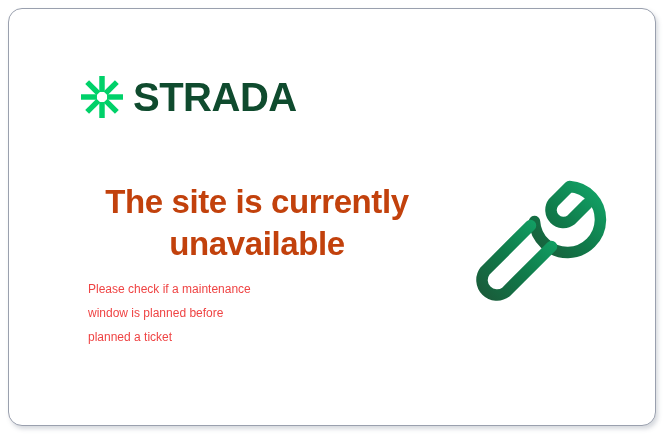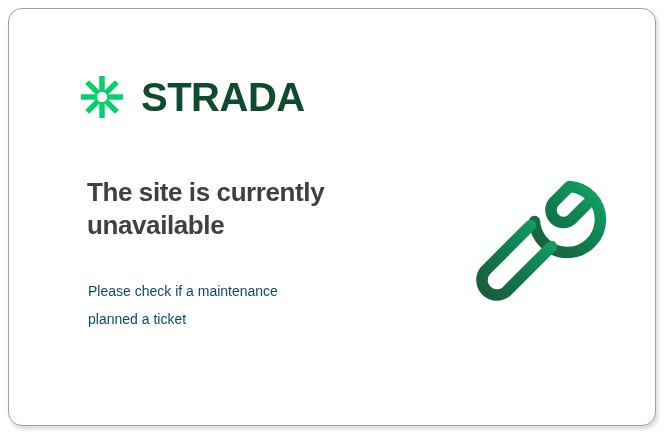--- a/index.html
+++ b/index.html
@@ -36,21 +36,21 @@
     overflow: hidden;
   }
 
   
   .logo {
     position: absolute;
     left: 72px;
     top: 66px;
     display: flex;
     align-items: center;
-    gap: 18px;
+    gap: 10px;
   }
   .logo-mark {
     width: 42px;
     height: 44px;
     display: block;
     flex: 0 0 auto;
   }
   .logo-word {
     font-family: "Liberation Sans", sans-serif;
     font-size: 40px;
@@ -60,37 +60,38 @@
     line-height: 1;
     white-space: nowrap;
   }
 
   
   .headline {
     position: absolute;
     left: 78px;
     top: 150px;
     width: 340px;
-    font-size: 26px;
+    font-size: 33px;
     font-weight: 700;
     line-height: 1.26;
     letter-spacing: -0.4px;
-    color: #404040;
+    color: #c2410c;
+    text-align: center;
   }
 
   
   .bodycopy {
     position: absolute;
     left: 79px;
     top: 268px;
     width: 320px;
-    font-size: 14px;
+    font-size: 12px;
     font-weight: 400;
     line-height: 2.0;
-    color: #0c4a6e;
+    color: #ef4444;
   }
   .bodycopy .line {
     display: block;
     white-space: nowrap;
   }
 
   
   .wrench {
     position: absolute;
     left: 452px;
@@ -130,20 +131,21 @@
           </g>
         </svg>
       </span>
       <span class="logo-word">STRADA</span>
     </div>
 
     <h1 class="headline">The site is currently unavailable</h1>
 
     <div class="bodycopy">
       <span class="line">Please check if a maintenance</span>
+      <span class="line">window is planned before</span>
       <span class="line">planned a ticket</span>
     </div>
 
     <div class="wrench">
       <svg viewBox="0 0 160 160" aria-hidden="true">
         <defs>
           <linearGradient id="wrenchGrad" x1="0" y1="1" x2="1" y2="0">
             <stop offset="0%" stop-color="#1a5c3a"></stop>
             <stop offset="45%" stop-color="#107a4a"></stop>
             <stop offset="100%" stop-color="#12a568"></stop>

